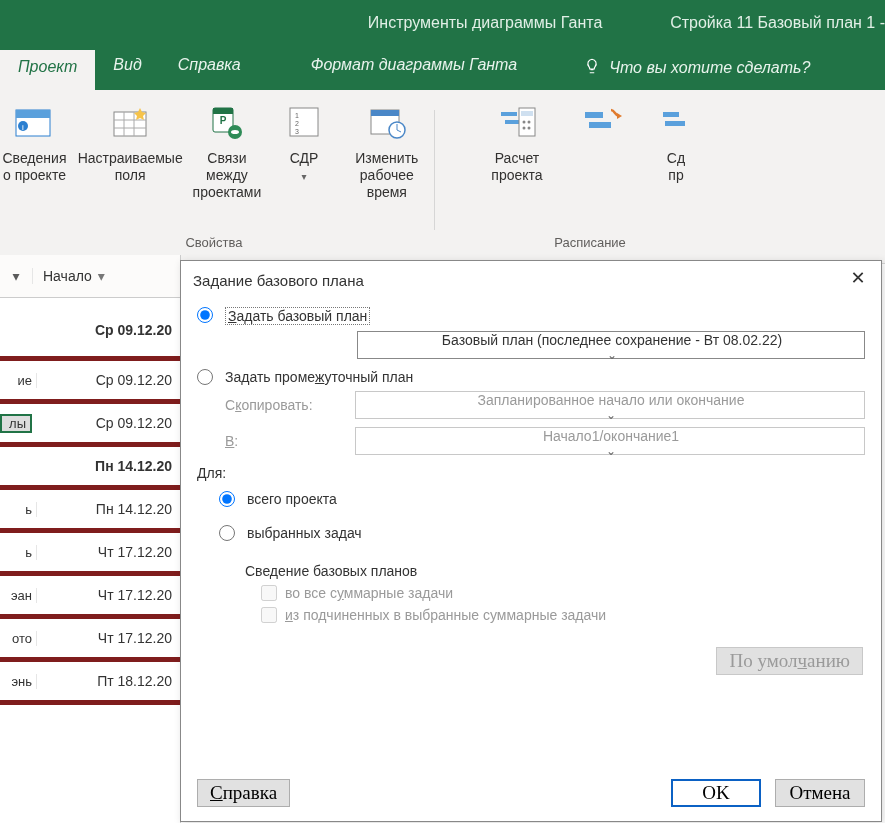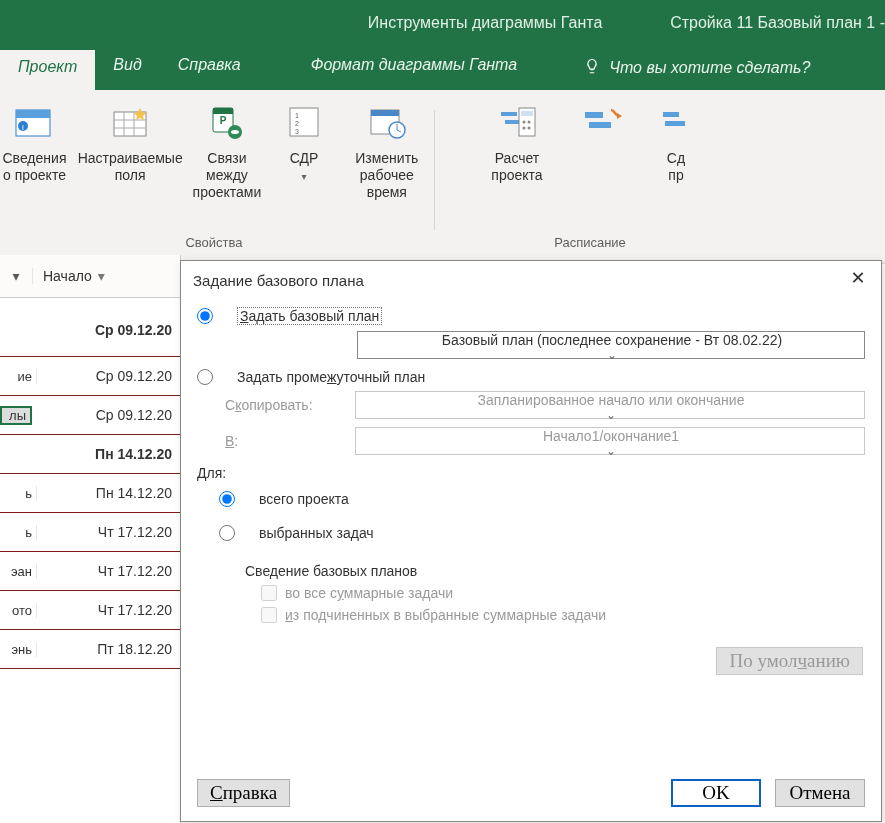--- a/index.html
+++ b/index.html
@@ -134,21 +134,21 @@
   display: flex;
   border-bottom: 1px solid #ccc;
   height: 42px;
   align-items: center;
   background: #fcfbfa;
 }
 .sheet-head .c1 { width: 32px; display:flex; justify-content:center; color:#5b5b5b; border-right:1px solid #e6e6e6;}
 .sheet-head .c2 { flex: 1; padding-left: 10px; display:flex; align-items:center; gap:6px; }
 .cell-row {
   display: flex;
-  border-bottom: 1px solid #7f1d1d;
+  border-bottom: 5px solid #7f1d1d;
   min-height: 38px;
   align-items: center;
 }
 .cell-row .c1 {
   width: 32px;
   border-right: 1px solid #e6e6e6;
   font-size: 13px;
   padding-right: 4px;
   text-align: right;
   overflow: hidden;
@@ -191,22 +191,21 @@
   width: 26px;
   height: 22px;
   text-align: center;
   cursor: pointer;
 }
 .dlg-body {
   padding: 2px 16px 0;
 }
 .radio-row {
   display: flex;
-  align-items: center;
-  gap: 24px;
+  gap: 12px;
   margin: 6px 0;
 }
 .radio-row input { margin: 0; width:16px; height:16px;}
 .radio-row .focus-label {
   border: 1px dotted #777;
   padding: 0 2px;
 }
 .subfields {
   margin-left: 28px;
   display: flex;

